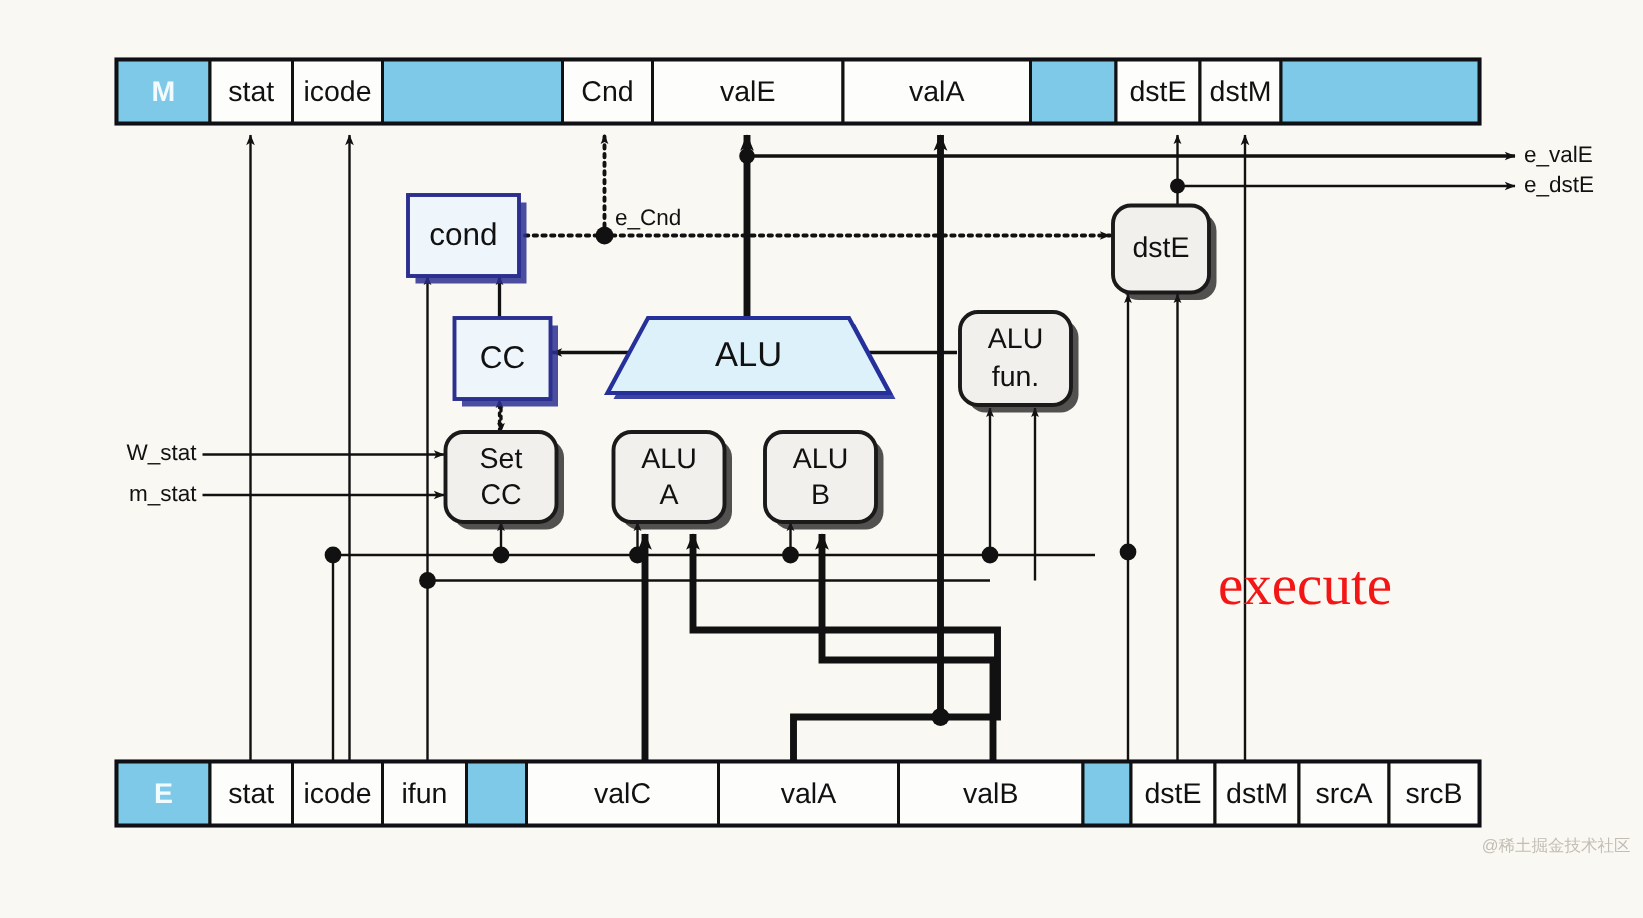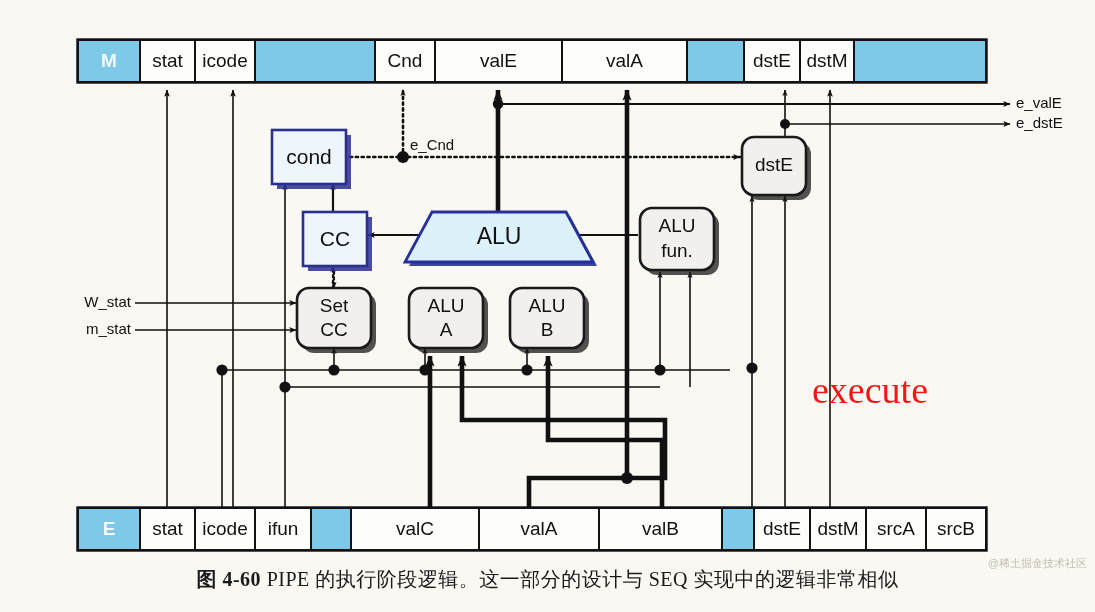--- a/index.html
+++ b/index.html
@@ -296,19 +296,15 @@
           <text class="cell-label" x="539" y="530">valA</text>
           <text class="cell-label" x="660.5" y="530">valB</text>
           <text class="cell-label" x="782" y="530">dstE</text>
           <text class="cell-label" x="838" y="530">dstM</text>
           <text class="cell-label" x="896" y="530">srcA</text>
           <text class="cell-label" x="956" y="530">srcB</text>
         </g>
   </g>
 </svg>
 
-<div class="caption">
-  <span class="fignum">图 4-60</span>
-  <span>PIPE 的执行阶段逻辑。这一部分的设计与 SEQ 实现中的逻辑非常相似</span>
+<div class="watermark">@稀土掘金技术社区</div>
+
 </div>
-<div class="watermark">@稀土掘金技术社区</div>
-
-</div>
 
 </body></html>

